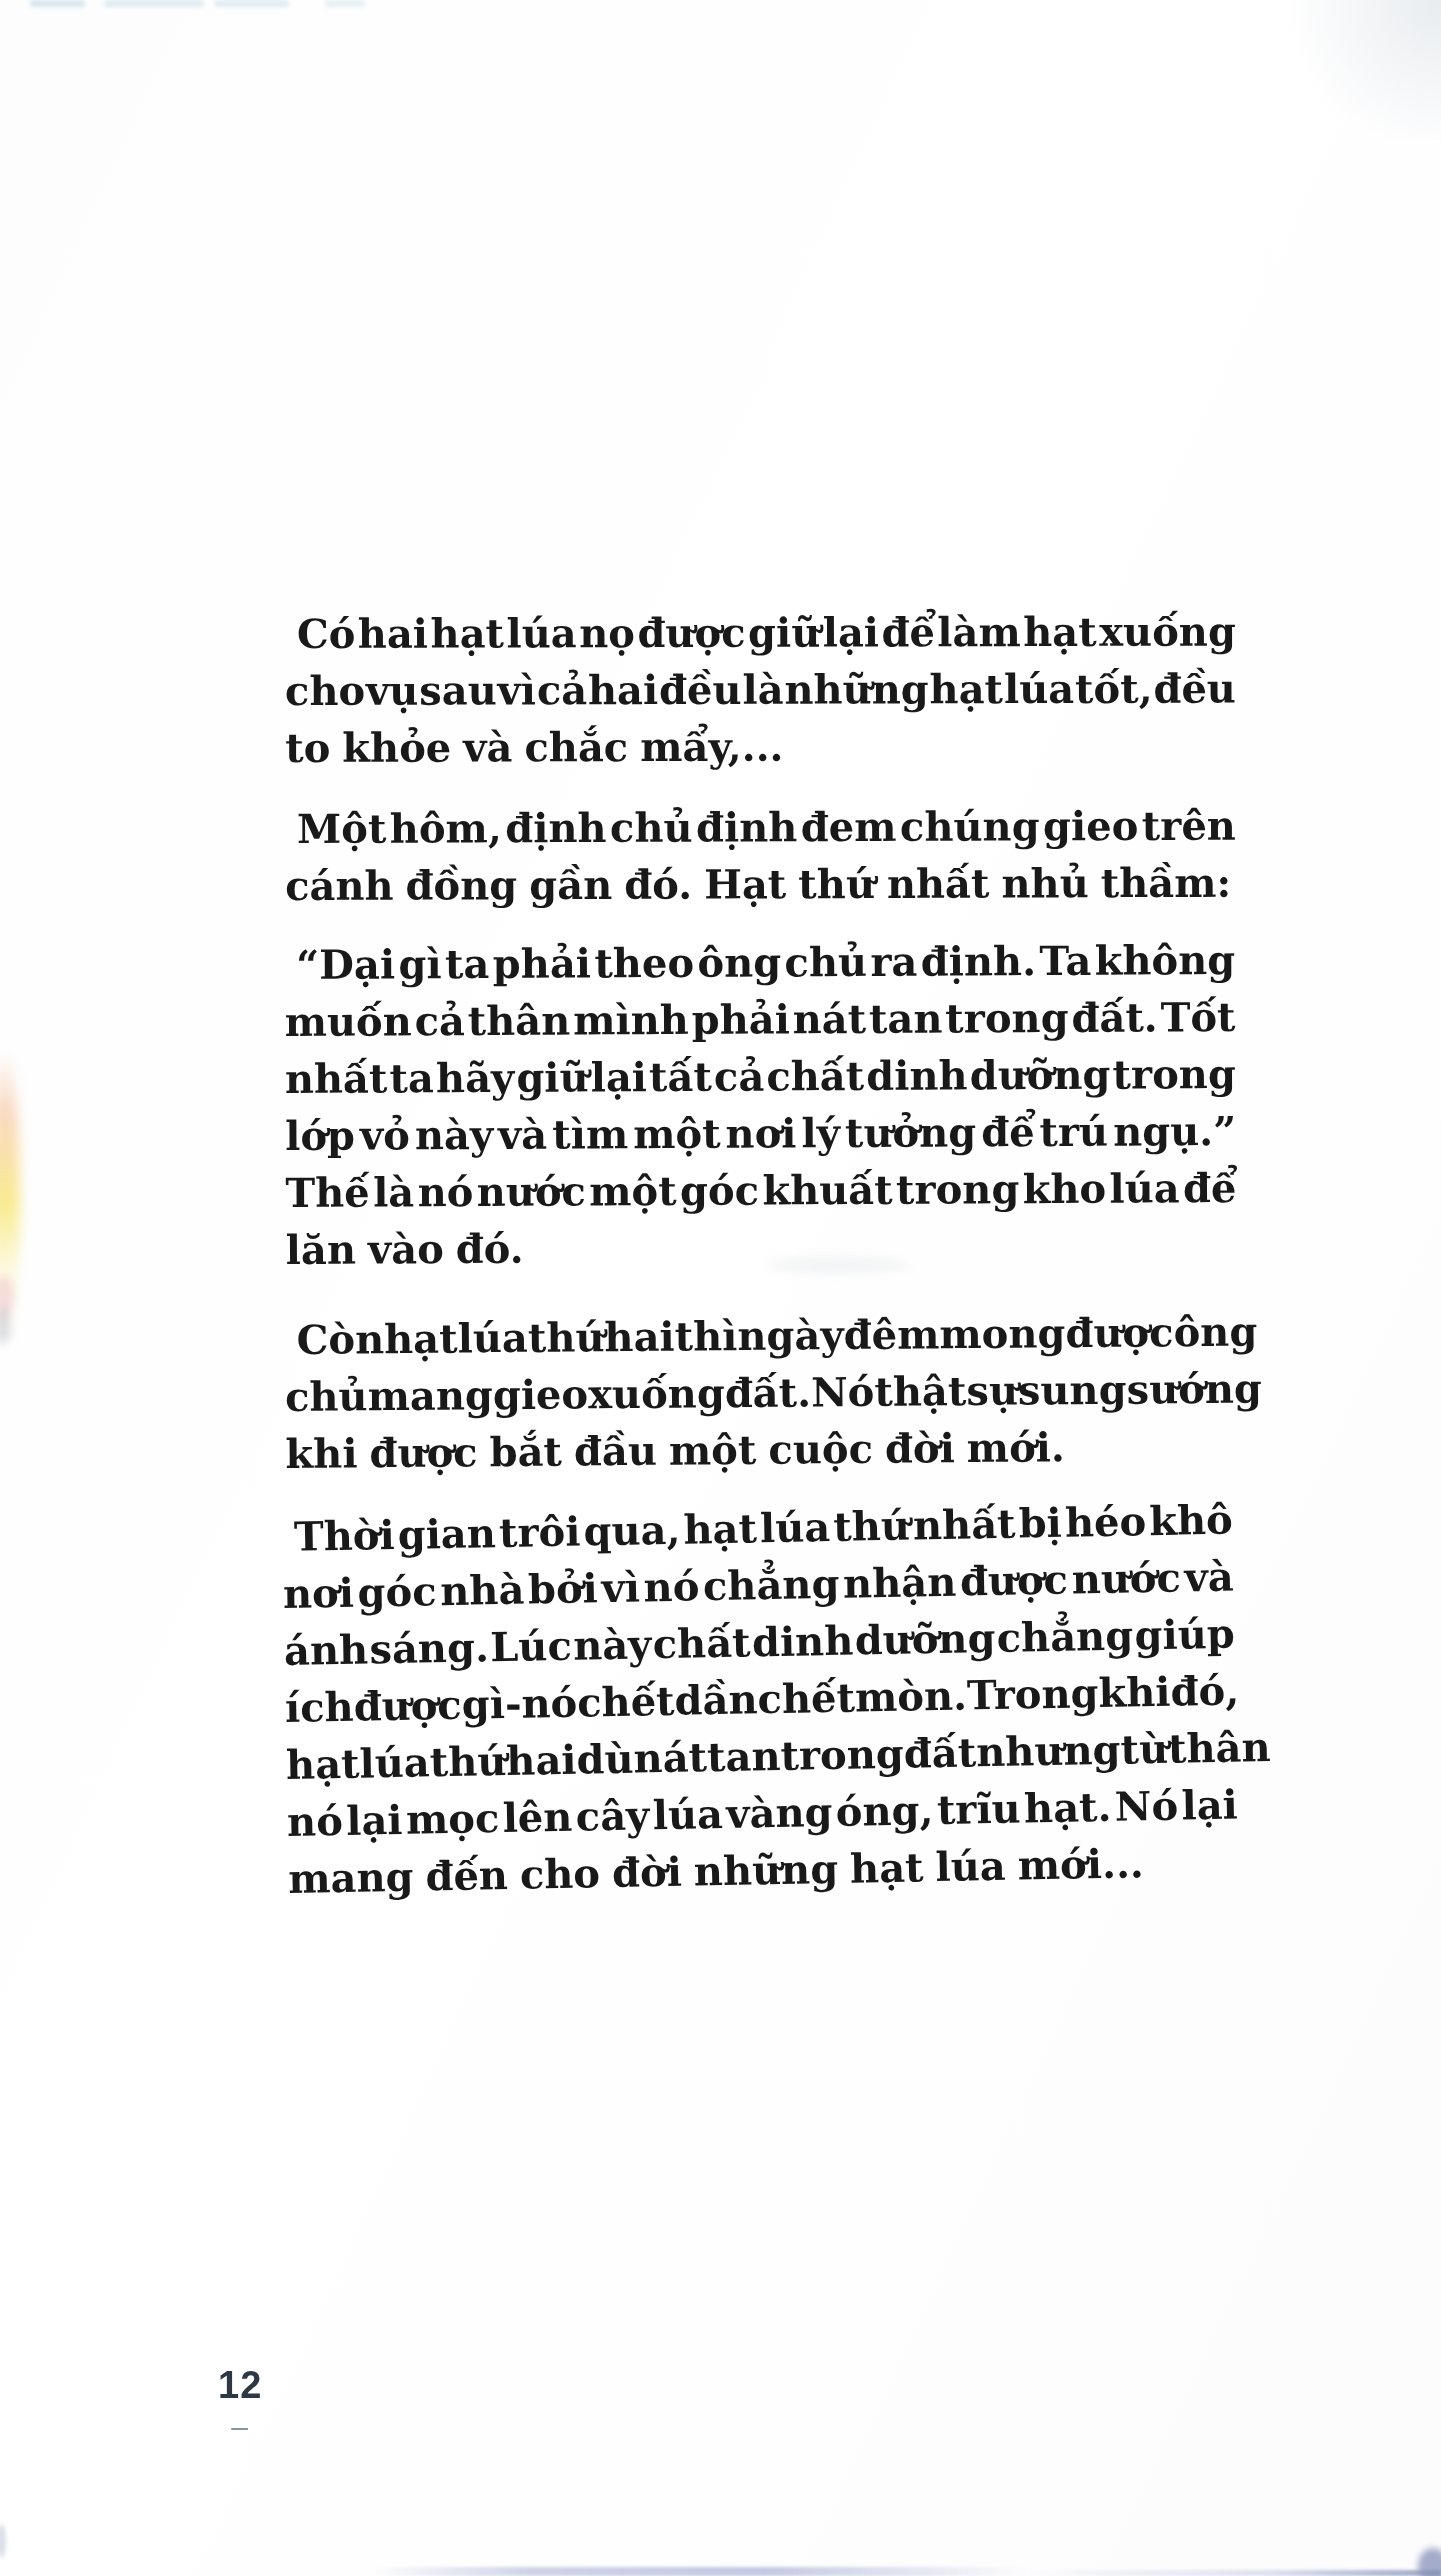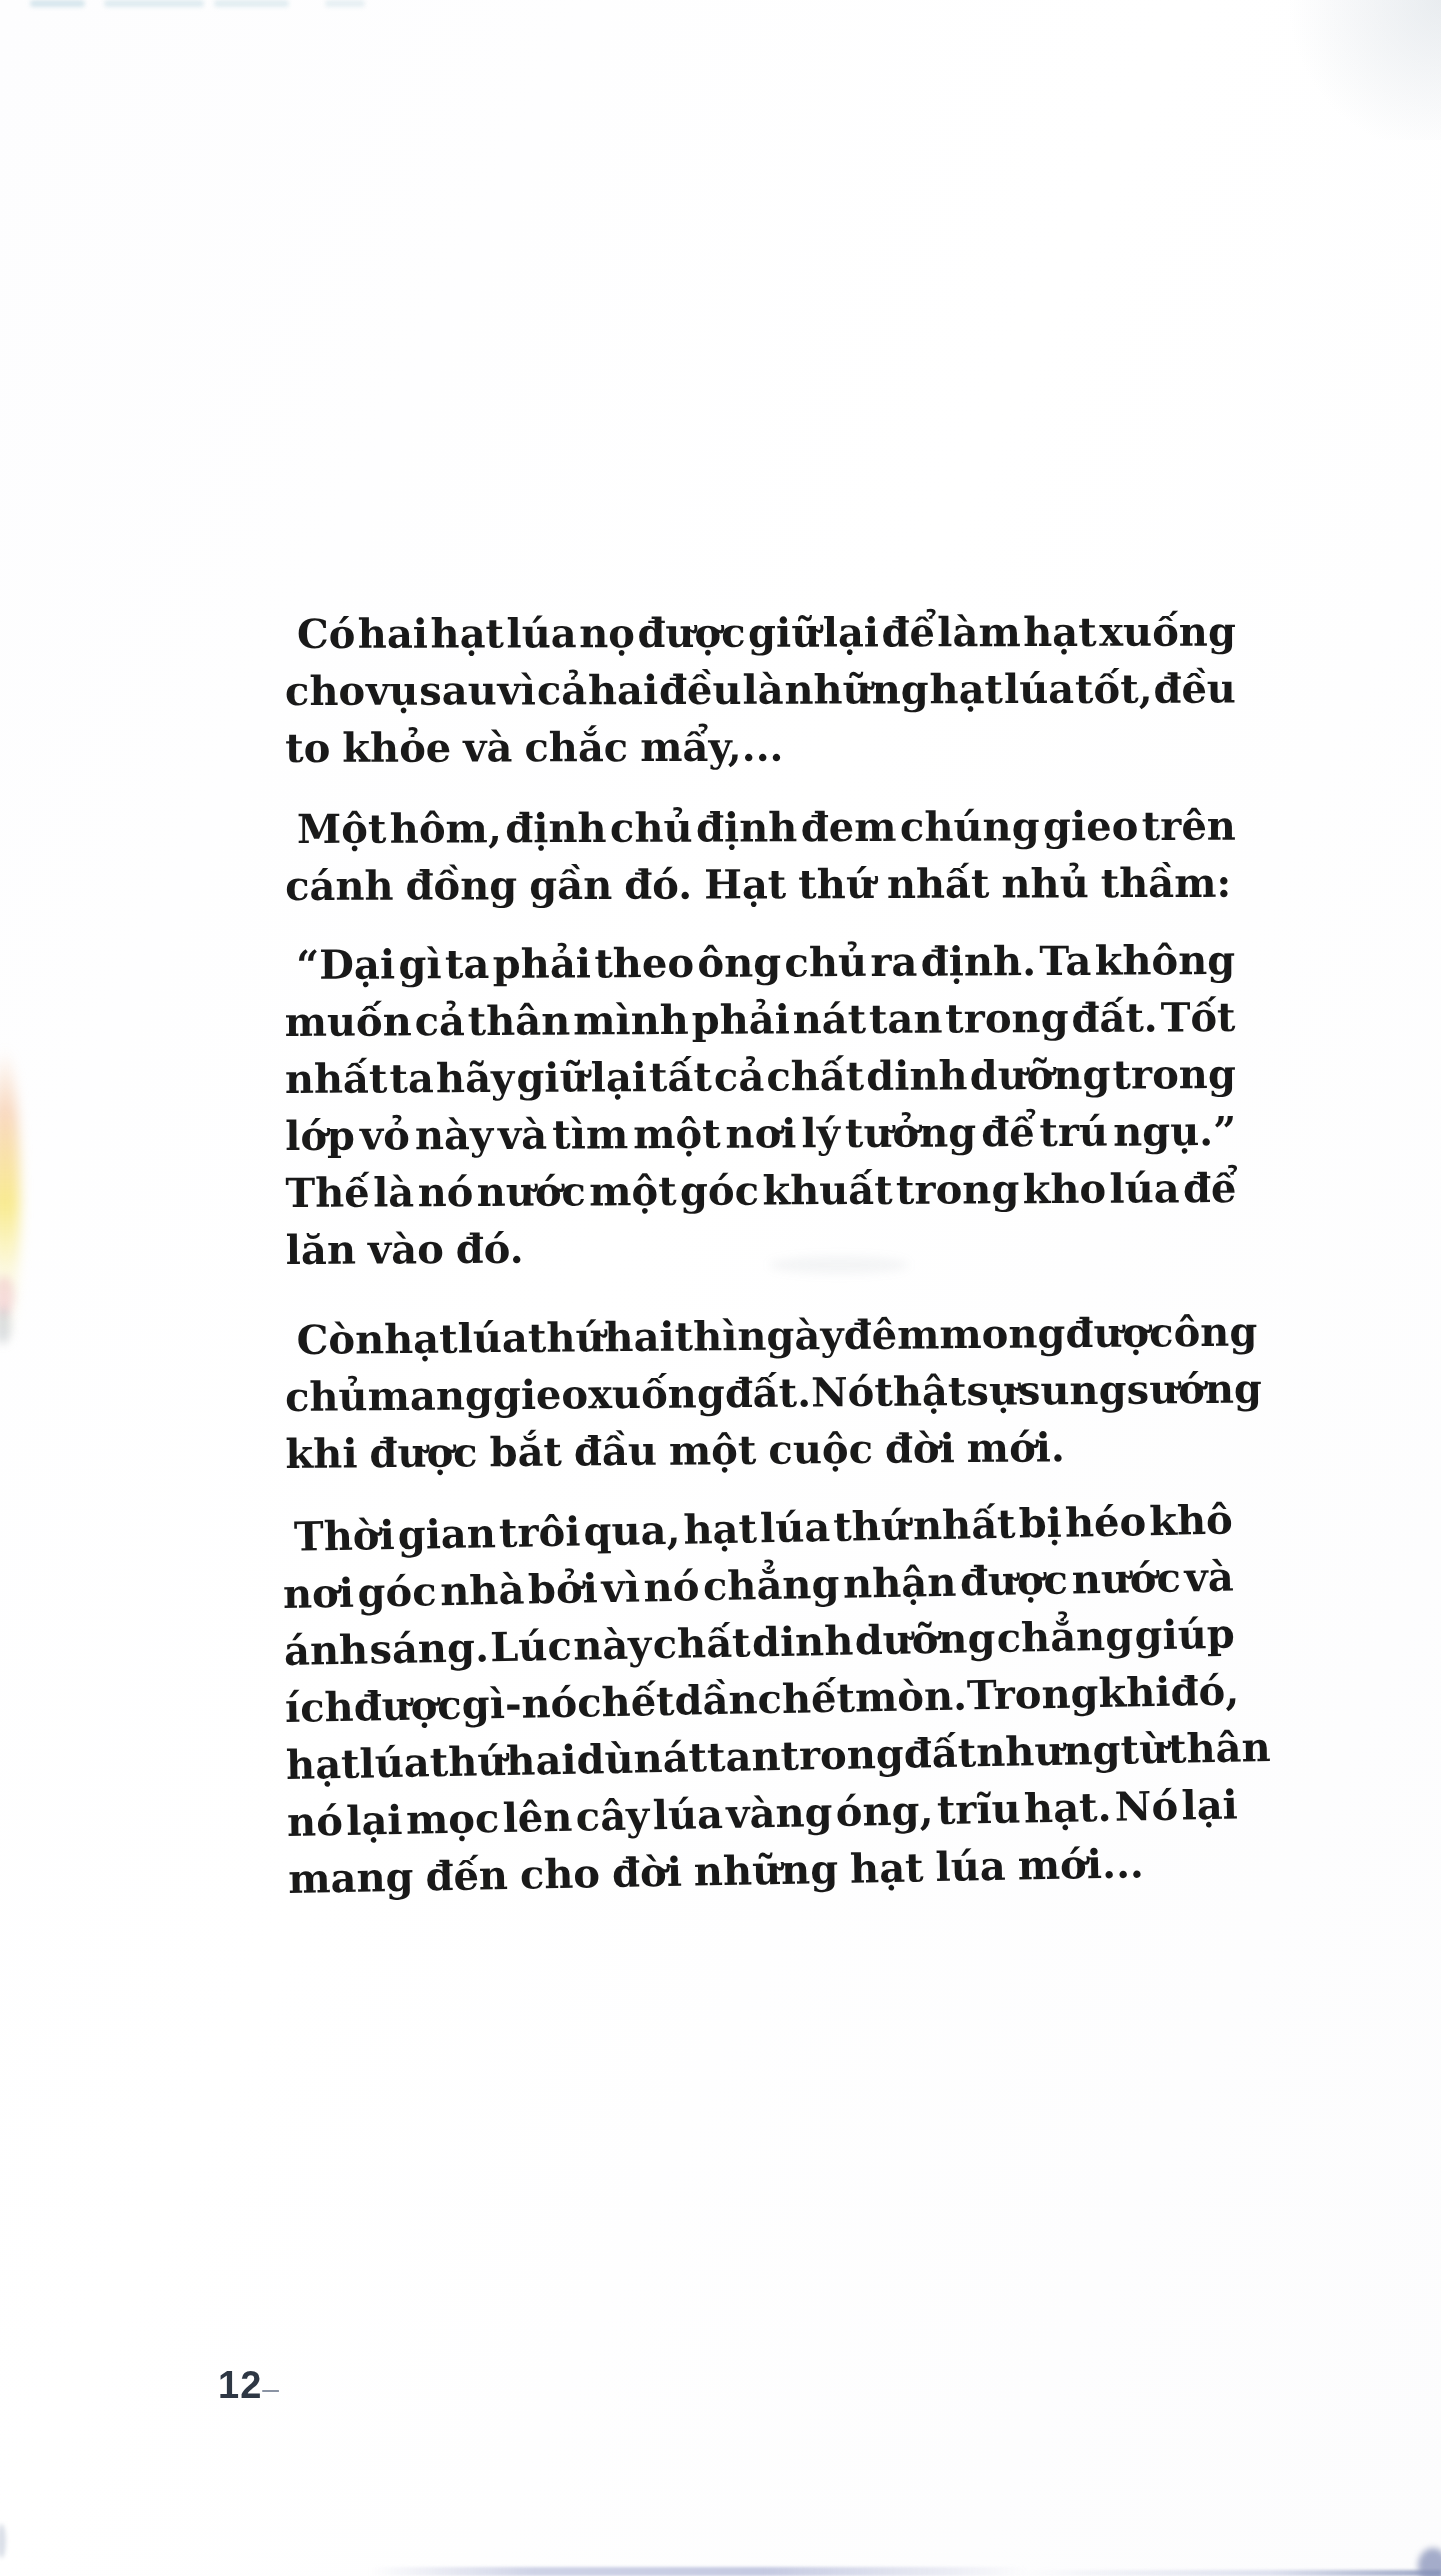--- a/index.html
+++ b/index.html
@@ -36,20 +36,21 @@
   .line.last { justify-content:flex-start; gap:0.30em; }
   .w { display:inline-block; }
 
   
   .page-number {
     position:absolute; left:218px; top:2364px;
     display:flex; align-items:center; gap:0;
     font-family:"Liberation Sans", sans-serif;
     font-size:38px; font-weight:600; letter-spacing:1px;
     color:#2e3744;
+    flex-direction:column;
   }
   .page-number .dash {
     font-size:30px; font-weight:400; color:#8a93a3;
     transform:translateY(3px);
   }
 
   
   .artifact { position:absolute; pointer-events:none; }
   .top-smudge { top:0; height:7px; border-radius:4px; filter:blur(2px);
                 background:#d9e8ee; opacity:.85; }

